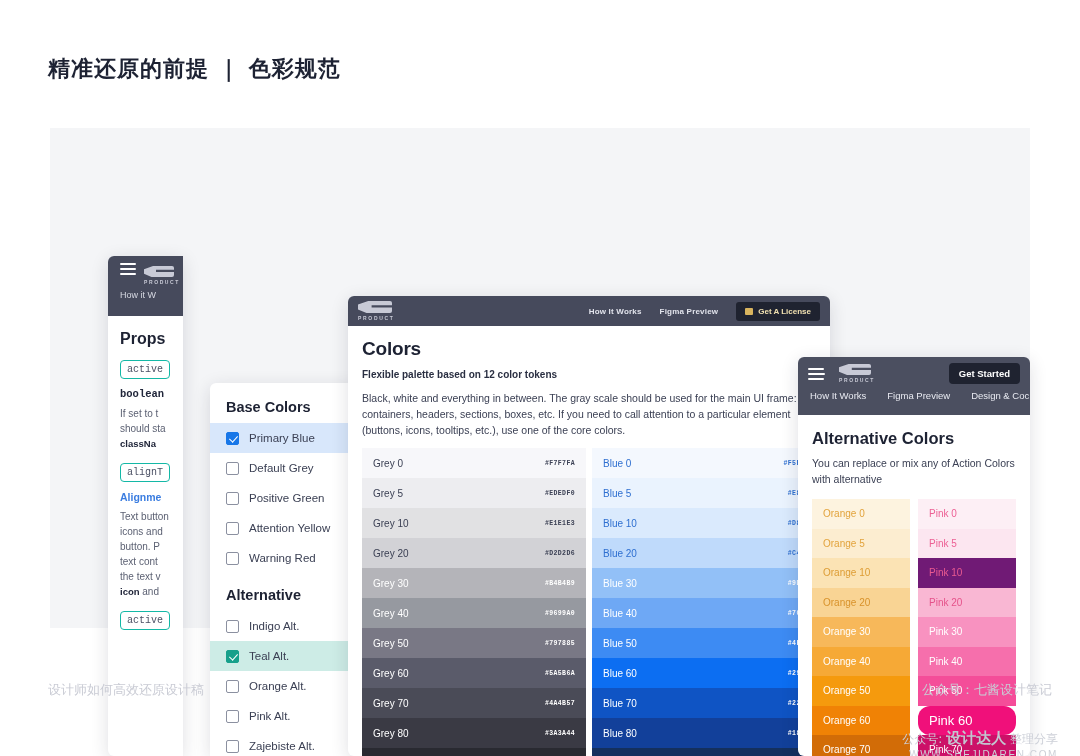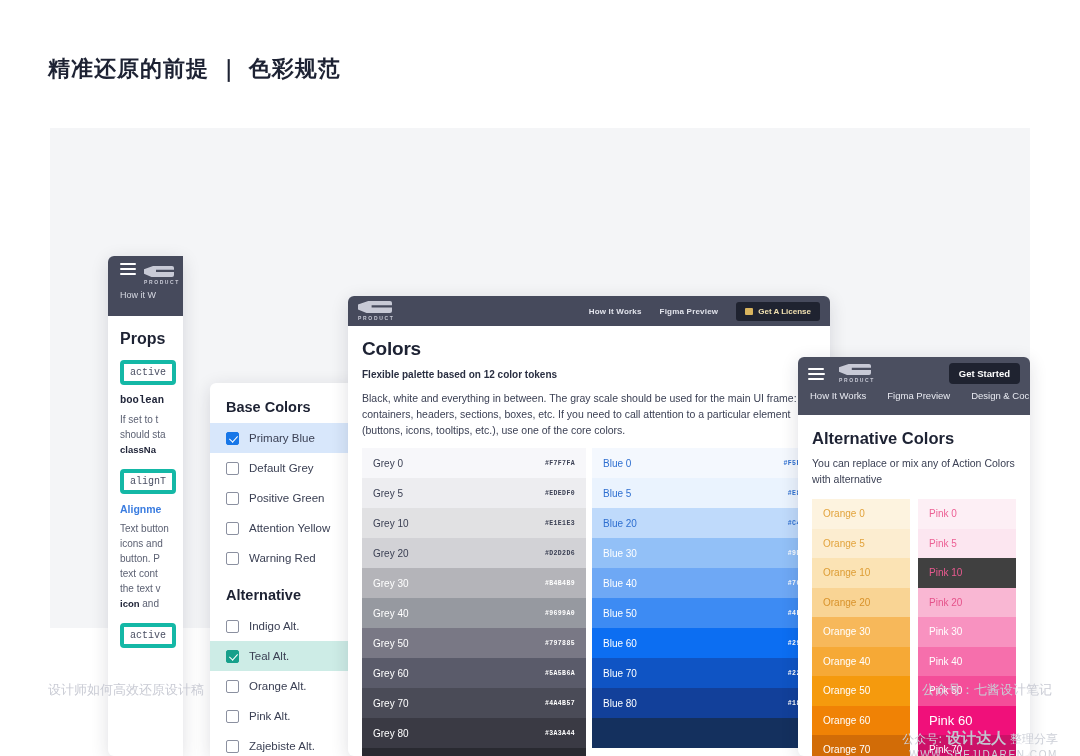--- a/index.html
+++ b/index.html
@@ -38,21 +38,21 @@
   .hamburger::before, .hamburger::after {
     content:""; position:absolute; left:0; width:16px; height:2px; background:#fff; border-radius:1px; }
   .hamburger::before { top:-5px; } .hamburger::after { top:5px; }
   .logo-mini { position:absolute; left:36px; top:10px; }
   .logo-mark { width:30px; height:11px; background:#c8cad6; border-radius:2px;
                clip-path: polygon(0 30%, 30% 0, 100% 0, 100% 35%, 40% 35%, 40% 55%, 100% 55%, 100% 100%, 25% 100%, 0 70%); }
   .logo-sub { font-size:5px; letter-spacing:1.6px; color:#c8cad6; margin-top:2px; font-weight:700; }
   .props-navlink { font-size:9px; color:#d7d9e2; margin-top:20px; white-space:nowrap; }
   .props-body { padding:14px 0 0 12px; }
   .props-h { font-size:16px; font-weight:700; color:#1d2233; white-space:nowrap; }
-  .chip { display:inline-block; margin-top:12px; border:4px solid #14b8a6; border-radius:4px;
+  .chip { display:inline-block; margin-top:12px; border:1px solid #14b8a6; border-radius:4px;
           padding:3px 6px; font-family:"Liberation Mono", monospace; font-size:10px; color:#4a4f63;
           white-space:nowrap; }
   .ptype { margin-top:9px; font-size:10.5px; font-weight:700; color:#21263a; white-space:nowrap;
            font-family:"Liberation Mono", monospace; }
   .ptype.blue { color:#3b7de0; font-family:"Liberation Sans",sans-serif; font-weight:600; }
   .pdesc { margin-top:6px; font-size:10px; line-height:15px; color:#5c6173; white-space:nowrap; }
   .pdesc b { color:#21263a; font-family:Liberation Sans, sans-serif; font-size:9.5px; }
 
   
   .win-base { left: 160px; top: 255px; width: 148px; height: 373px; border-radius:6px 6px 0 0; }
@@ -102,21 +102,21 @@
   .btn-started { margin-left:auto; background:#1f2330; color:#fff; font-size:9.5px; font-weight:700;
       border-radius:4px; padding:5px 10px; }
   .a-nav-links { display:flex; gap:21px; padding:0 12px; }
   .a-nav-link { font-size:9.5px; color:#e8eaf1; white-space:nowrap; }
   .a-body { padding:14px 14px 0 14px; }
   .a-title { font-size:16.5px; font-weight:700; color:#1d2233; }
   .a-para { font-size:10.5px; line-height:16px; color:#3b4054; margin-top:7px; }
   .a-cols { display:flex; gap:8px; margin-top:12px; }
   .a-col { flex:1; min-width:0; }
   .a-sw { height:29.5px; display:flex; align-items:center; padding:0 11px; font-size:10px; }
-  .a-sw.big { font-size:13px; }
+  .a-sw.big { font-size:13px;border-radius:12px; }
 
   
   .foot-left { position:absolute; left:48px; top:681px; font-size:13px; color:#c9cbd4;
                font-family:"DejaVu Sans", sans-serif; }
   .foot-right { position:absolute; right:28px; top:681px; font-size:13px; color:#c9cbd4;
                 font-family:"DejaVu Sans", sans-serif; text-align:right; }
   .wm { position:absolute; right:22px; top:730px; text-align:right; line-height:1.15; }
   .wm-1 { font-size:12px; color:#cdd0d8; font-family:"DejaVu Sans", sans-serif; }
   .wm-1 .big { font-size:15px; font-weight:700; color:#c3c6d0; }
   .wm-2 { font-size:10px; letter-spacing:1.6px; color:#cdd0d8; margin-top:2px; }
@@ -281,20 +281,24 @@
             </div>
           <div class="swatch-col" id="blue-col">
               <div class="sw" style="background: rgb(244, 248, 254); color: rgb(46, 111, 208);">
                 <span class="sw-name">Blue 0</span>
                 <span class="sw-hex">#F5F9</span>
               </div>
               <div class="sw" style="background: rgb(234, 243, 254); color: rgb(46, 111, 208);">
                 <span class="sw-name">Blue 5</span>
                 <span class="sw-hex">#E8F</span>
               </div>
+              <div class="sw" style="background: rgb(218, 234, 253); color: rgb(46, 111, 208);">
+                <span class="sw-name">Blue 10</span>
+                <span class="sw-hex">#D8E</span>
+              </div>
               <div class="sw" style="background: rgb(191, 218, 251); color: rgb(46, 111, 208);">
                 <span class="sw-name">Blue 20</span>
                 <span class="sw-hex">#C4D</span>
               </div>
               <div class="sw" style="background: rgb(146, 192, 247); color: rgb(255, 255, 255);">
                 <span class="sw-name">Blue 30</span>
                 <span class="sw-hex">#9DC</span>
               </div>
               <div class="sw" style="background: rgb(110, 168, 245); color: rgb(255, 255, 255);">
                 <span class="sw-name">Blue 40</span>
@@ -371,21 +375,21 @@
                 <span>Orange 70</span>
               </div>
             </div>
           <div class="a-col" id="pink-col">
               <div class="a-sw" style="background: rgb(253, 239, 245); color: rgb(236, 95, 148);">
                 <span>Pink 0</span>
               </div>
               <div class="a-sw" style="background: rgb(252, 230, 240); color: rgb(236, 95, 148);">
                 <span>Pink 5</span>
               </div>
-              <div class="a-sw" style="background: #404040; color: rgb(234, 90, 144);">
+              <div class="a-sw" style="background: #701a75; color: rgb(234, 90, 144);">
                 <span>Pink 10</span>
               </div>
               <div class="a-sw" style="background: rgb(249, 183, 211); color: rgb(229, 82, 138);">
                 <span>Pink 20</span>
               </div>
               <div class="a-sw" style="background: rgb(248, 146, 192); color: rgb(255, 255, 255);">
                 <span>Pink 30</span>
               </div>
               <div class="a-sw" style="background: rgb(246, 111, 172); color: rgb(255, 255, 255);">
                 <span>Pink 40</span>

